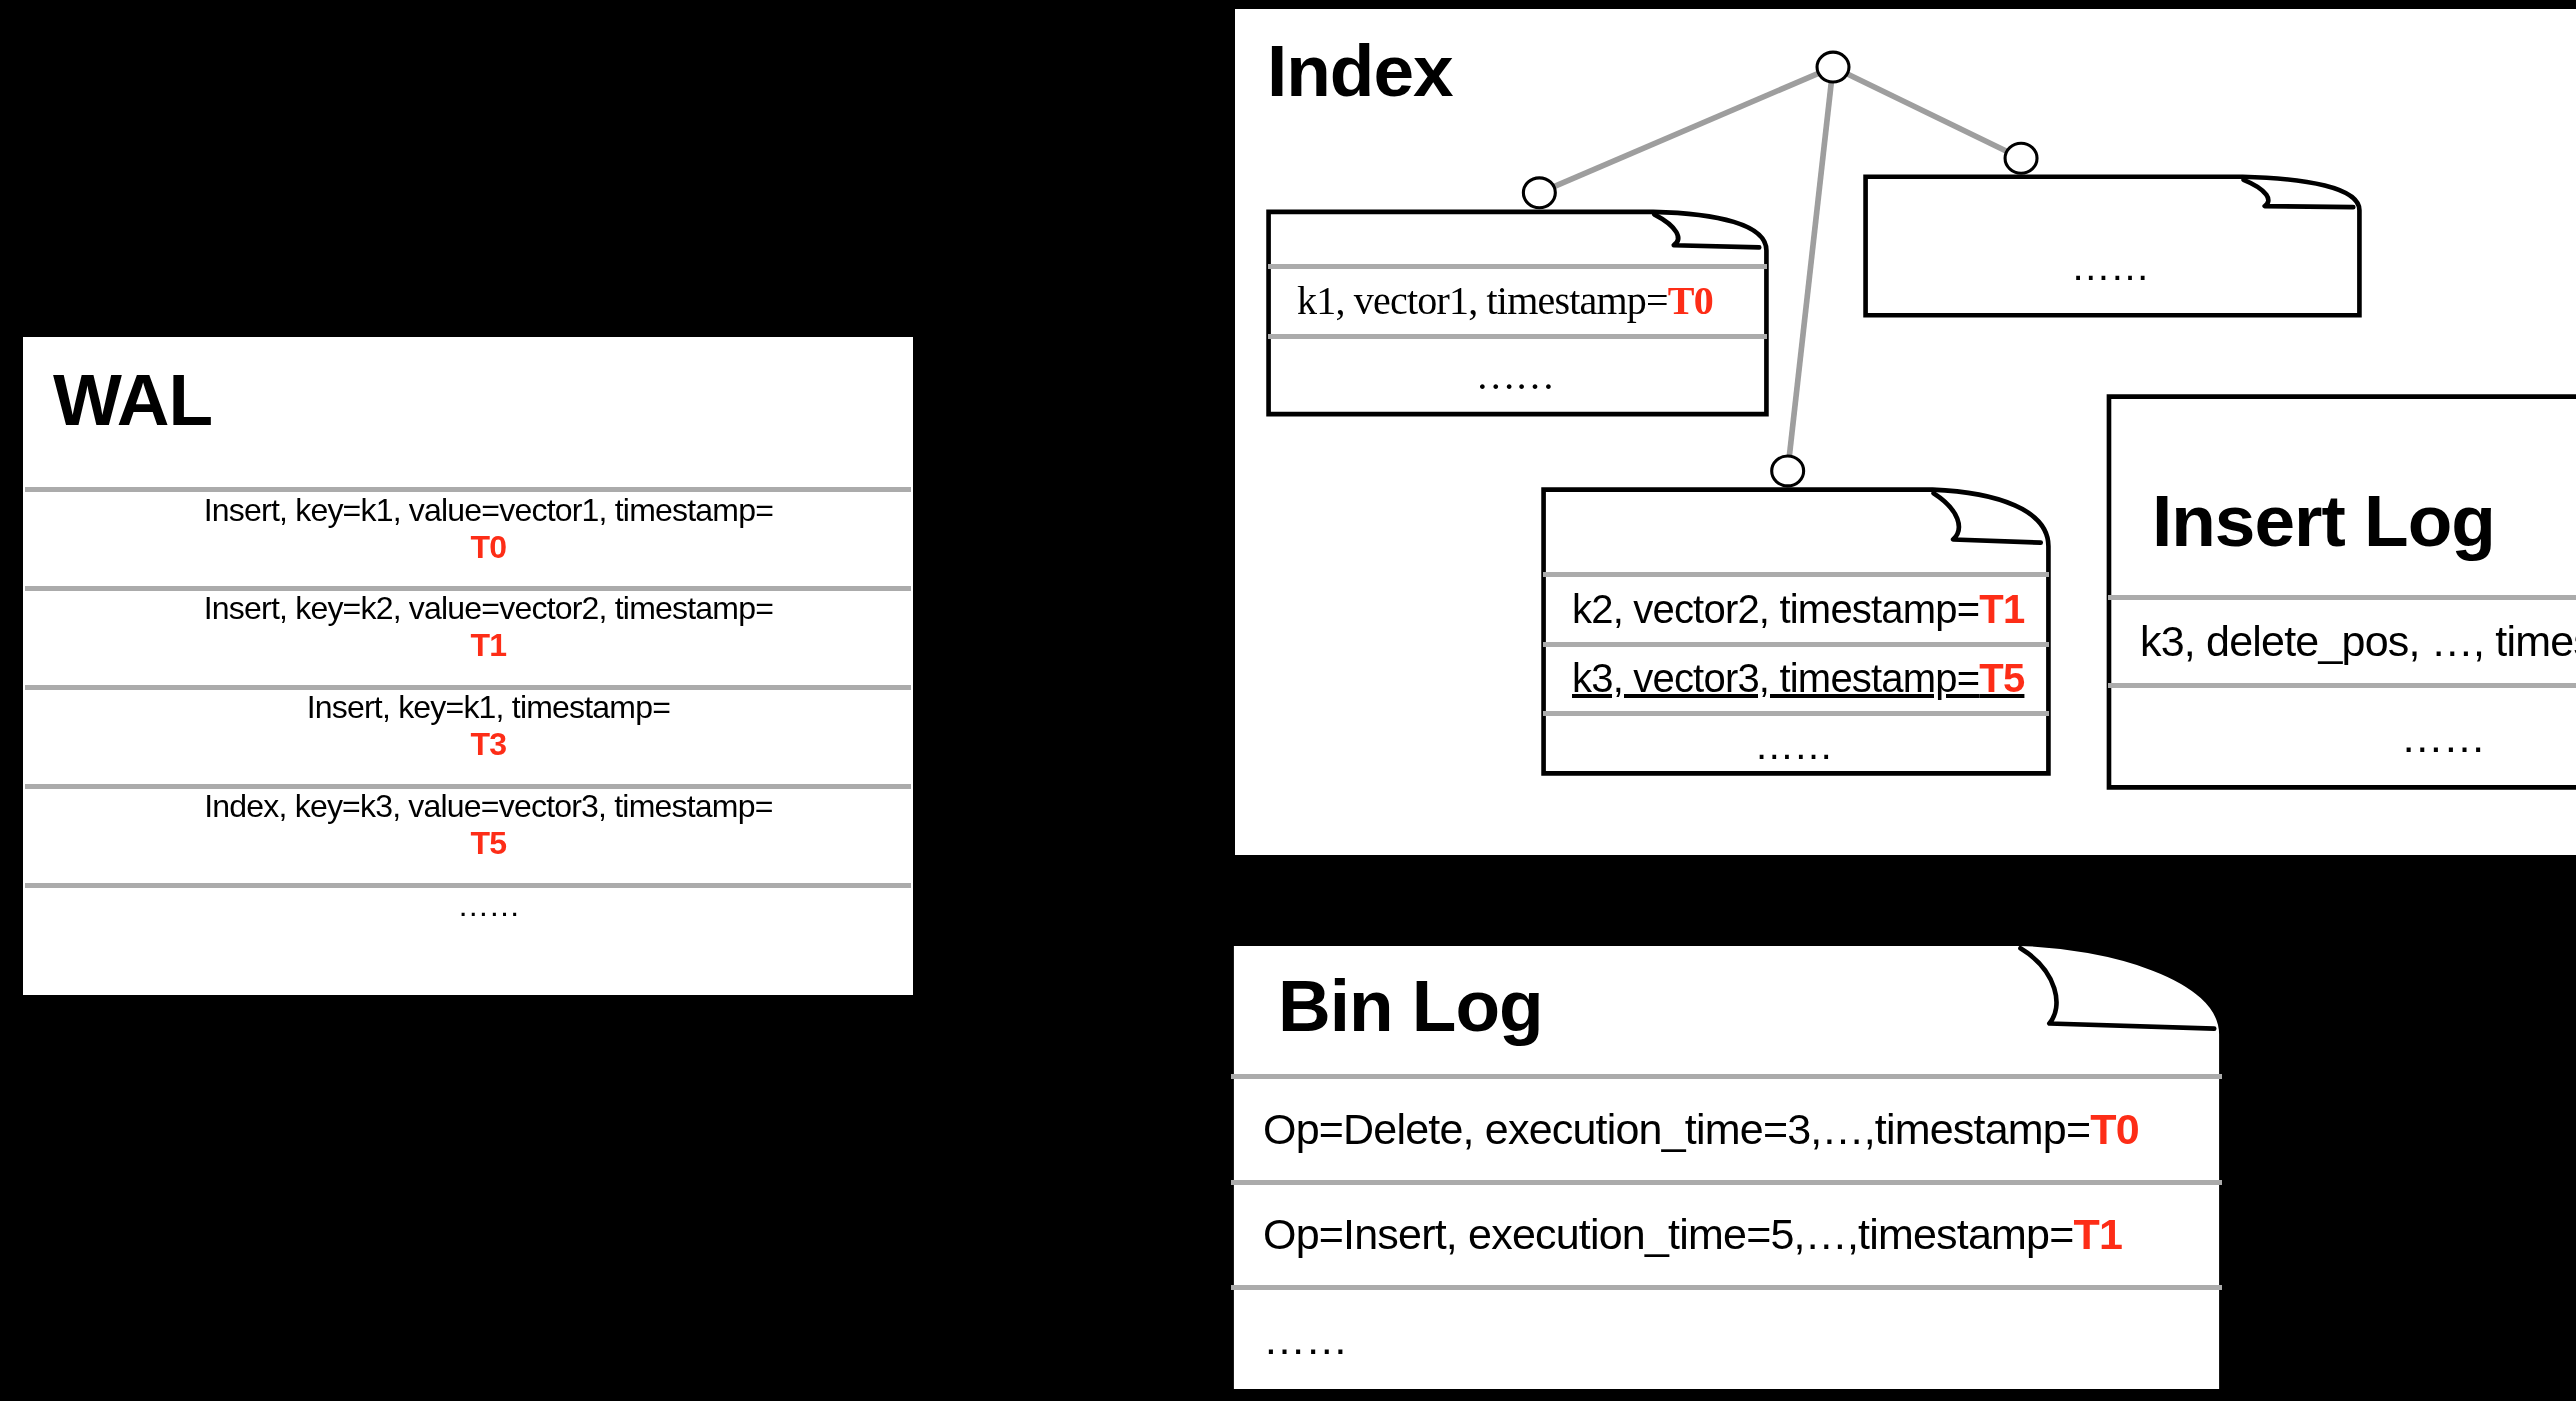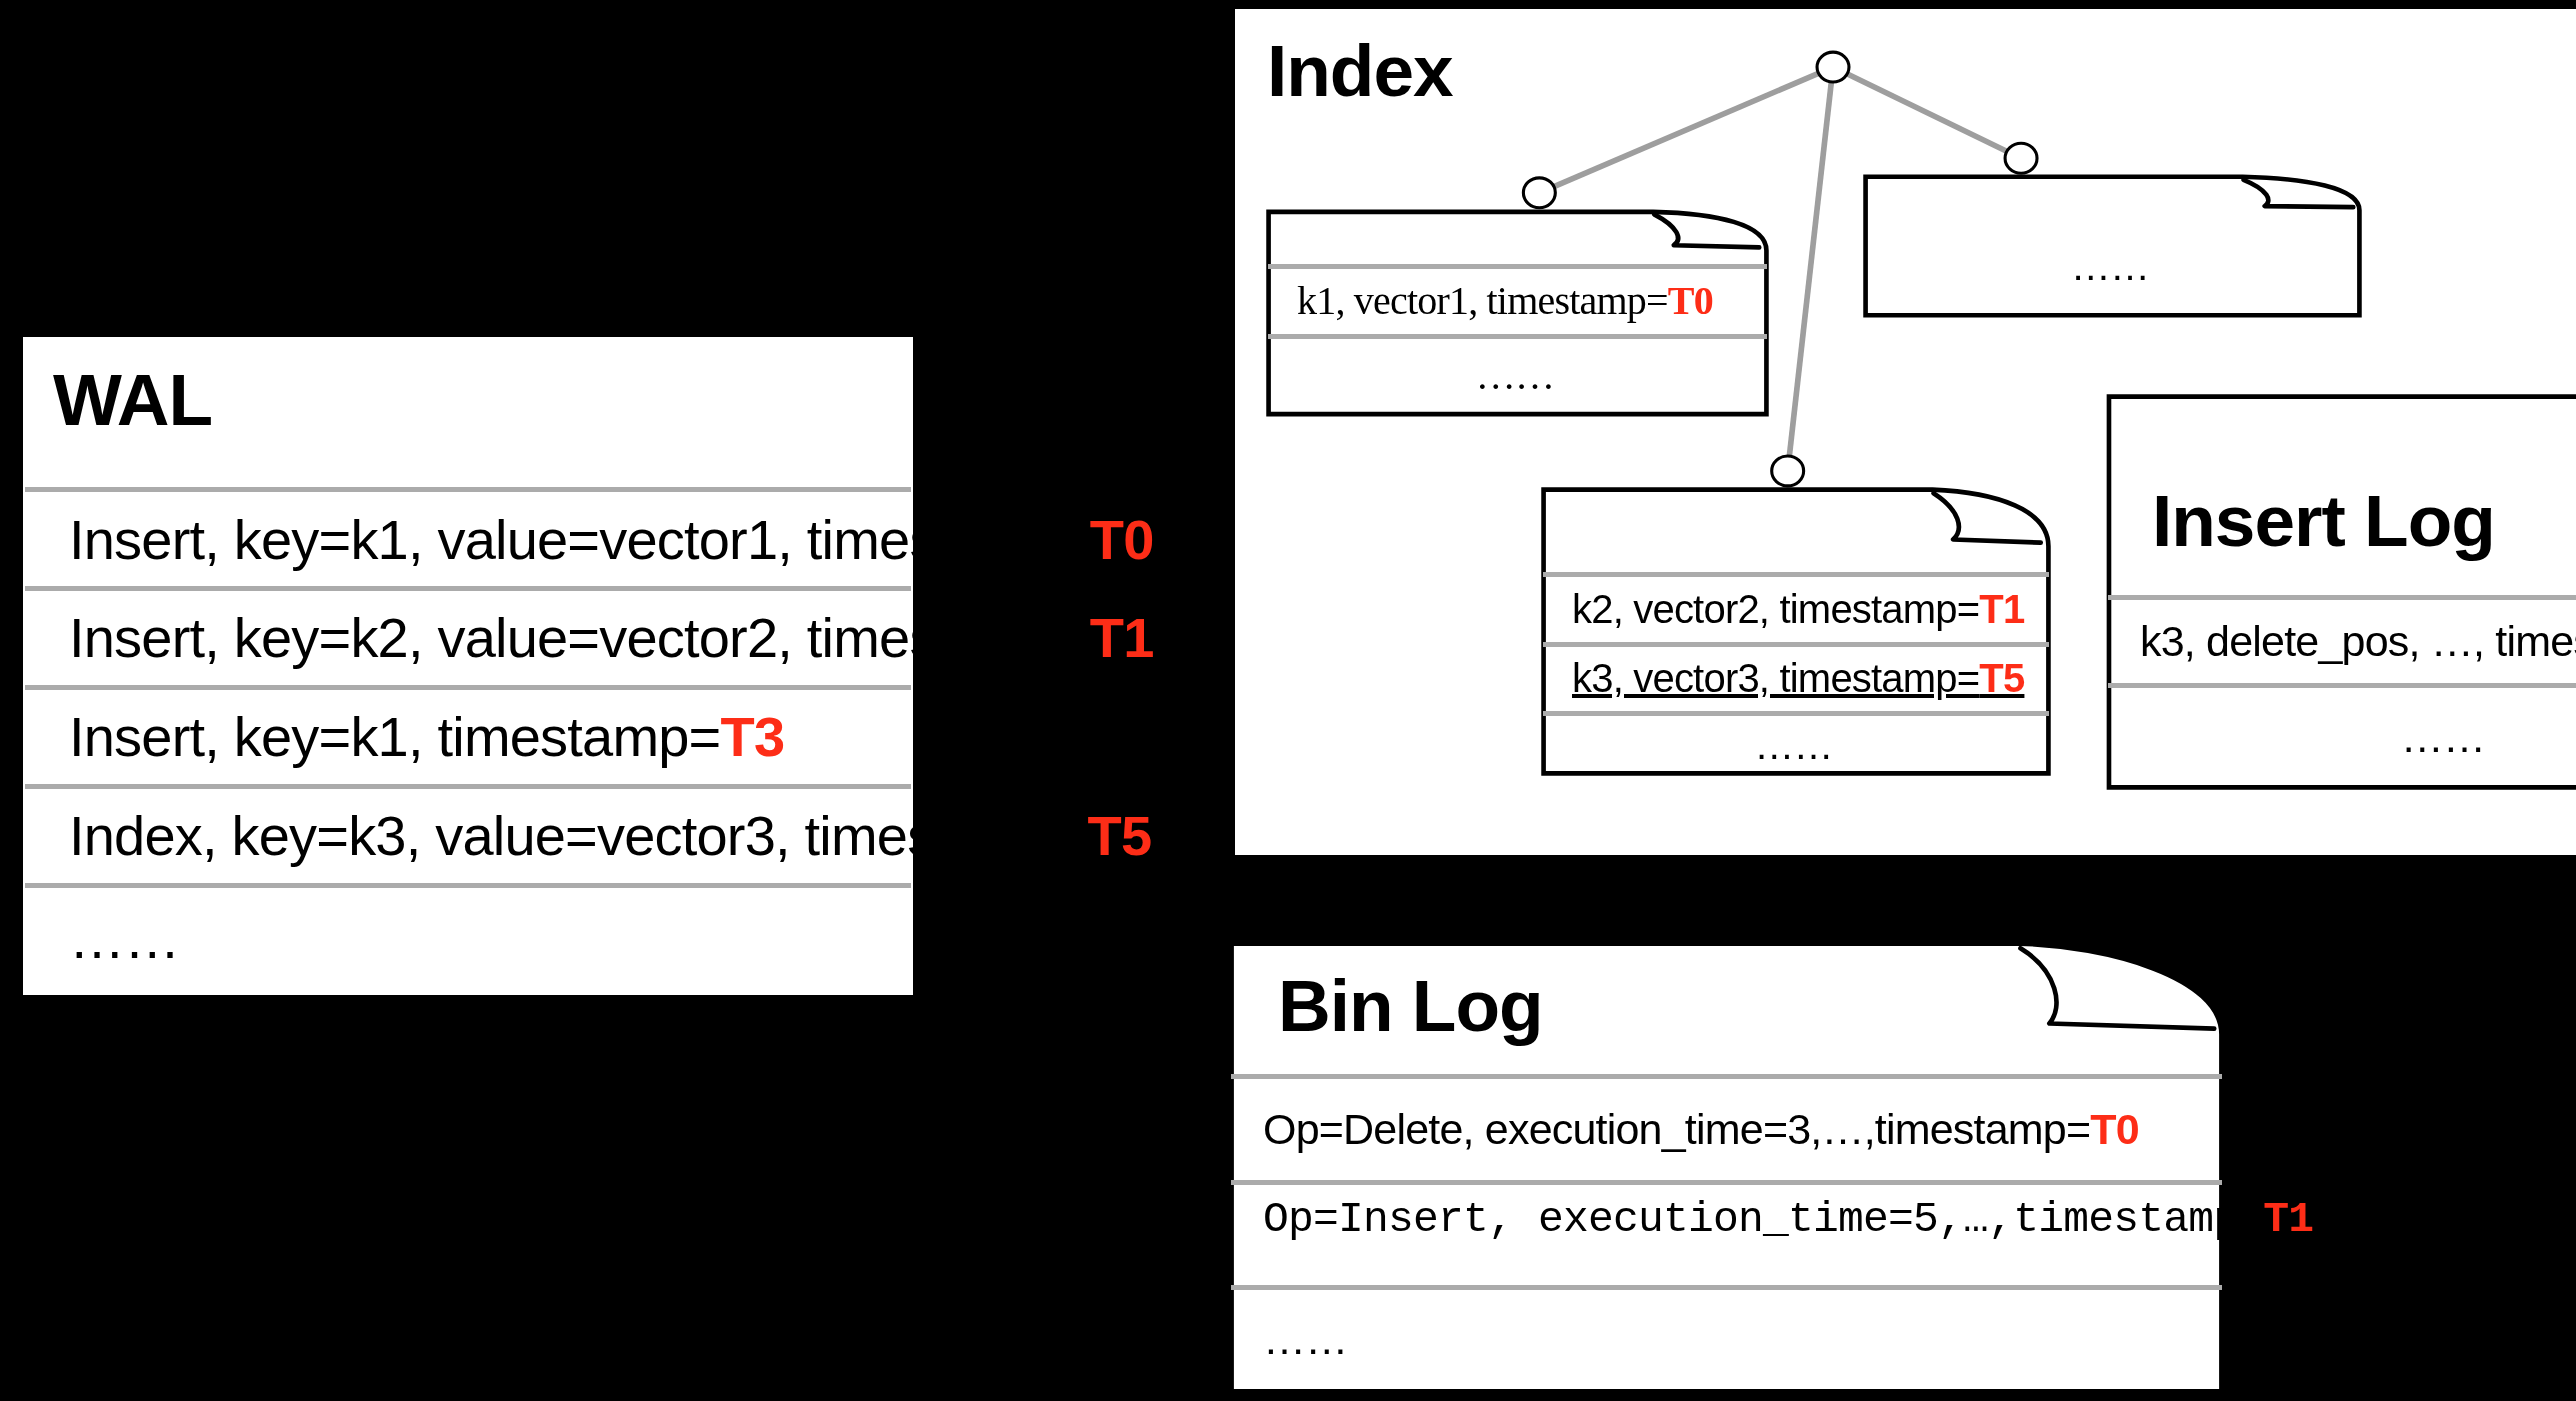--- a/index.html
+++ b/index.html
@@ -25,21 +25,21 @@
 
   
   .sep{position:absolute;left:2.1px;right:2.1px;height:4.6px;background:var(--sep);}
 
   
   .title{position:absolute;font-weight:700;font-size:73px;letter-spacing:-1px;white-space:nowrap;}
   .row{position:absolute;left:0;right:5.2px;display:flex;align-items:center;
        white-space:pre;letter-spacing:-0.8px;}
   .row.center{justify-content:center;padding-left:0;}
   .row .ts{color:var(--red);font-weight:700;}
-  .big-row{font-size:56px;padding-left:46px;}
+  .big-row{font-size:32px;padding-left:46px;flex-direction:column;}
   .small-row{font-size:40px;padding-left:31px;}
   .med-row{font-size:43px;padding-left:34px;}
 
   
   #tree-svg{position:absolute;left:0;top:0;pointer-events:none;}
   .tree-edge{stroke:var(--edge);stroke-width:11;}
   .tree-node{fill:var(--paper);stroke:#000;stroke-width:6;}
 </style>
 </head>
 <body>
@@ -123,18 +123,18 @@
   <div class="doc" style="left:1229px;top:941px;width:995px;height:453px;">
     <svg width="995" height="453" viewBox="0 0 1931 879">
       <path class="doc-shape" d="M 5,5 L 1534,5 C 1705,10 1926,70 1926,181 L 1926,874 L 5,874 Z"></path>
       <path class="doc-flap" d="M 1536,14 C 1608,58 1620,128 1592,160 L 1912,170"></path>
     </svg>
     <div class="title" style="left:49px;top:23px;">Bin Log</div>
     <div class="sep" style="top:133px;"></div>
     <div class="sep" style="top:239px;"></div>
     <div class="sep" style="top:344px;"></div>
     <div class="row med-row" style="top:138px;height:100px;"><span>Op=Delete, execution_time=3,…,timestamp=</span><span class="ts">T0</span></div>
-    <div class="row med-row" style="top:228px;height:101px;font-family:Liberation Mono, monospace;"><span>Op=Insert, execution_time=5,…,timestamp=</span><span class="ts">T1</span></div>
+    <div class="row med-row" style="top:243px;height:101px;"><span>Op=Insert, execution_time=5,…,timestamp=</span><span class="ts">T1</span></div>
     <div class="row med-row" style="top:349px;height:98px;"><span>……</span></div>
   </div>
 
 </div>
 
 
 </body></html>

